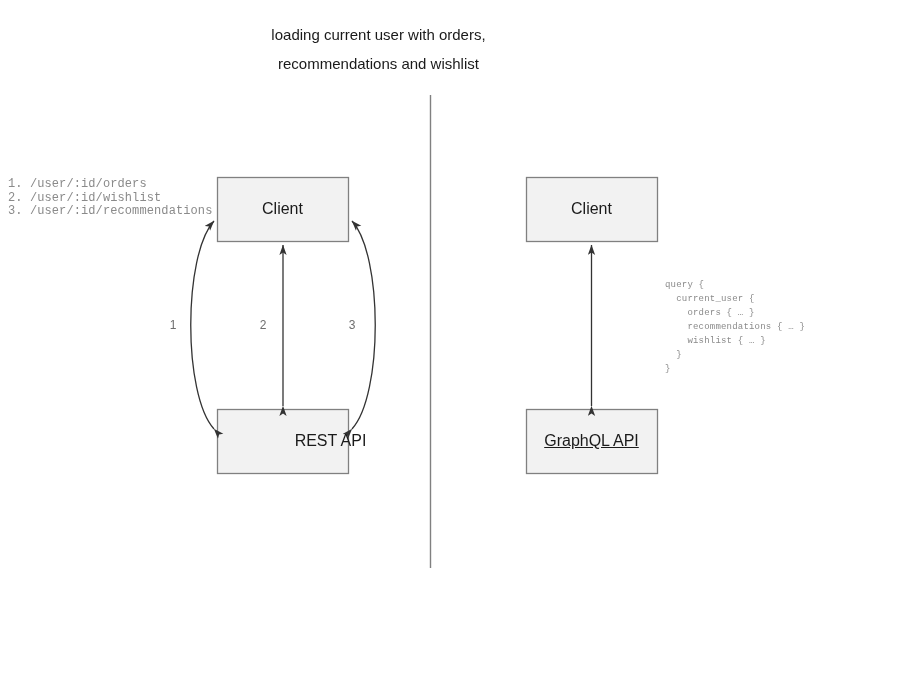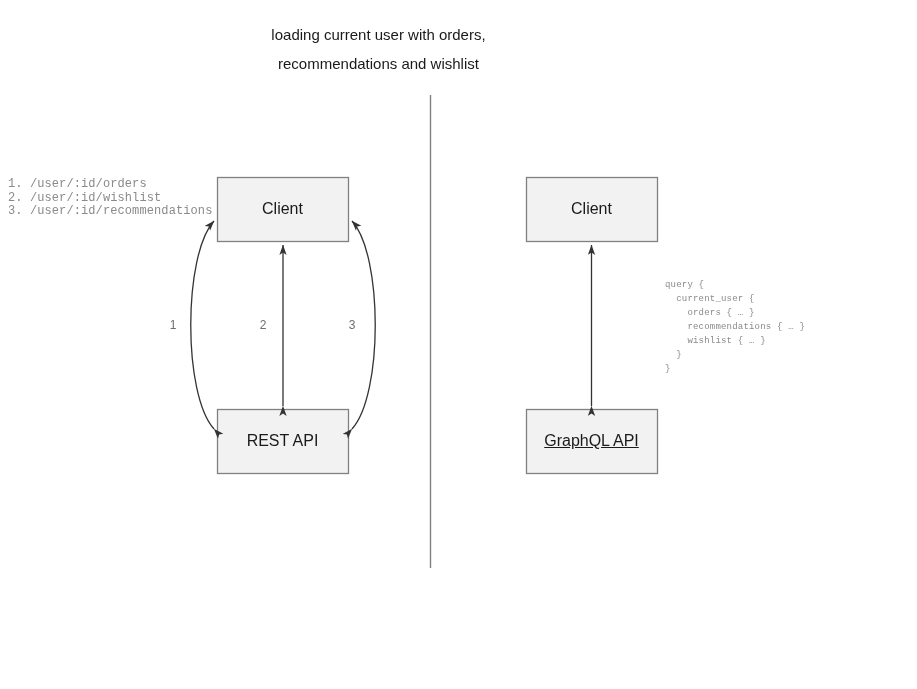--- a/index.html
+++ b/index.html
@@ -109,21 +109,21 @@
 
 <div class="title">loading current user with orders,
 recommendations and wishlist</div>
 
 <div class="endpoints">1. /user/:id/orders
 2. /user/:id/wishlist
 3. /user/:id/recommendations</div>
 
 <div class="node-label" style="left:217px; top:177px; width:131px; height:64px;">Client</div>
 
-<div class="node-label" style="left:217px; top:409px; width:131px; height:64px;">REST API</div>
+<div class="node-label" style="left:217px; top:409px; width:131px; height:64px;padding-left:48px;">REST API</div>
 
 <div class="edge-num" style="left:163px; top:318px;">1</div>
 
 <div class="edge-num" style="left:253px; top:318px;">2</div>
 
 <div class="edge-num" style="left:342px; top:318px;">3</div>
 
 <div class="node-label" style="left:526px; top:177px; width:131px; height:64px;">Client</div>
 
 <div class="node-label" style="left:526px; top:409px; width:131px; height:64px;text-decoration:underline;">GraphQL API</div>

